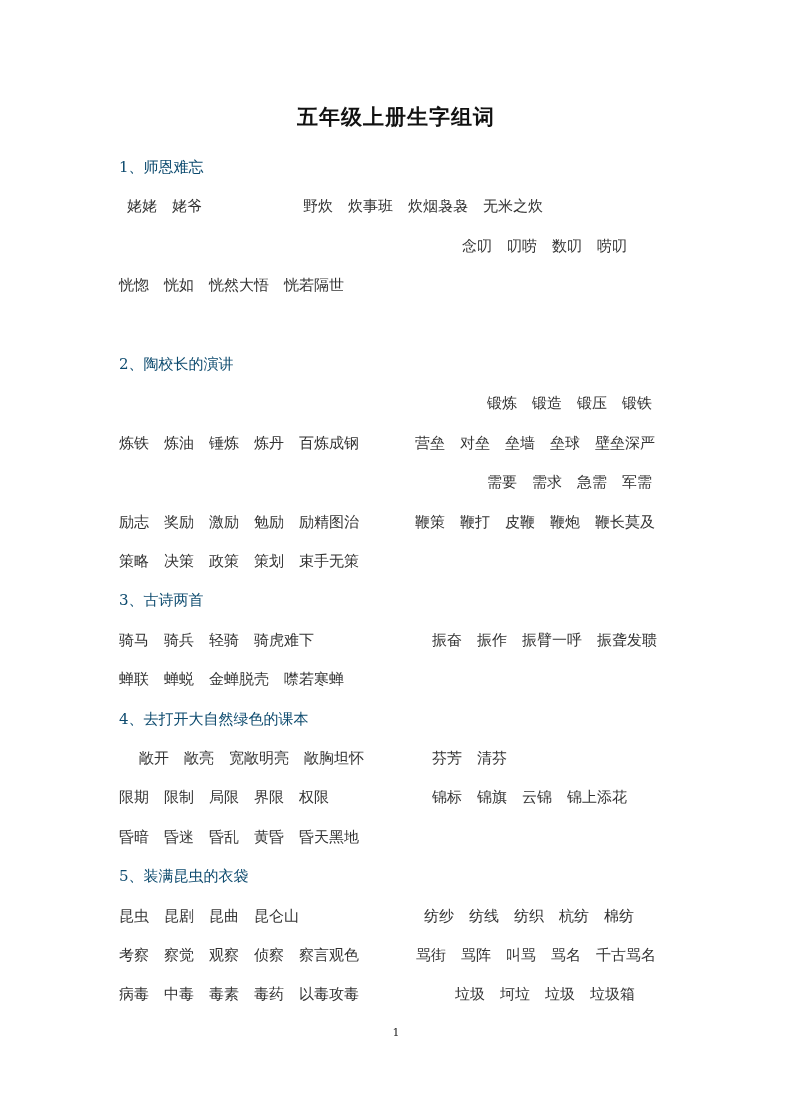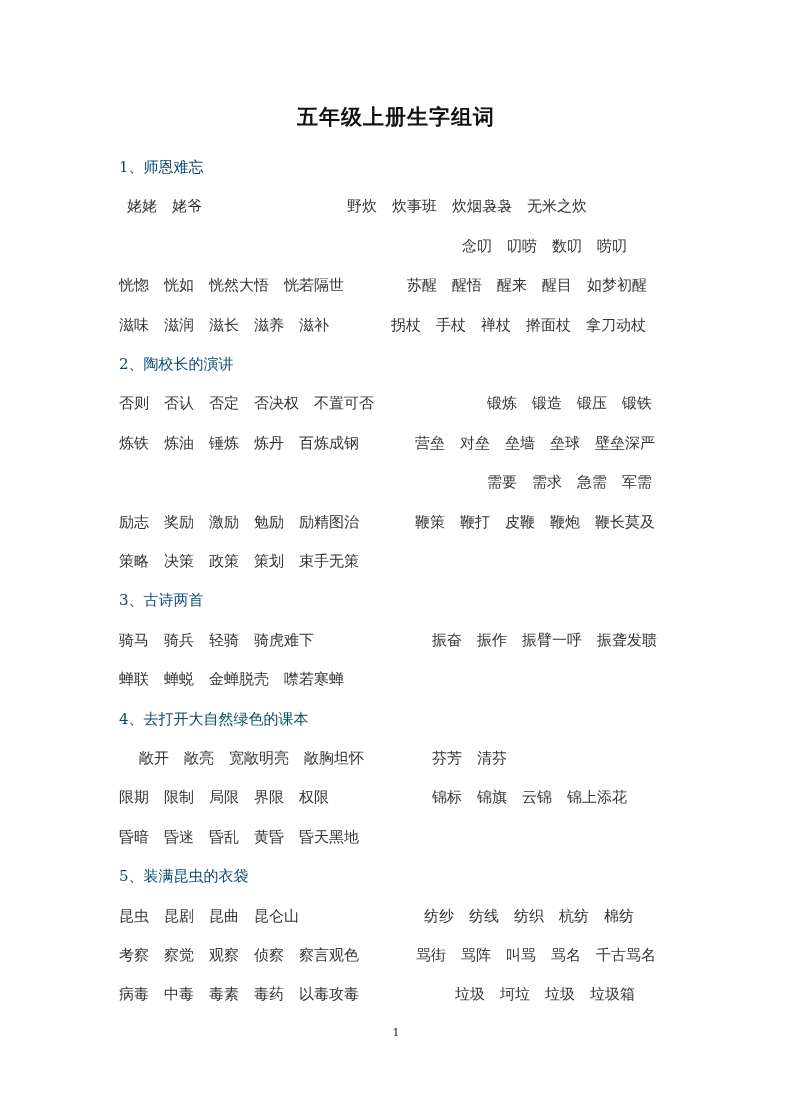--- a/index.html
+++ b/index.html
@@ -18,36 +18,32 @@
 </style>
 </head>
 <body>
 
 <div>
   <div class="title">五年级上册生字组词</div>
   <div id="content">
       <div class="heading" style="top: 158px;">1、师恩难忘</div>
       <div class="row" style="top: 197.4px;">
         <div class="seg" style="left: 127px;"><span>姥姥</span><span>姥爷</span></div>
-        <div class="seg" style="left: 303px; margin-left: 44px;"><span>野炊</span><span>炊事班</span><span>炊烟袅袅</span><span>无米之炊</span></div>
+        <div class="seg" style="left: 303px;"><span>野炊</span><span>炊事班</span><span>炊烟袅袅</span><span>无米之炊</span></div>
       </div>
       <div class="row" style="top: 236.8px;">
         <div class="seg" style="left: 462px;"><span>念叨</span><span>叨唠</span><span>数叨</span><span>唠叨</span></div>
       </div>
       <div class="row" style="top: 276.2px;">
         <div class="seg" style="left: 119px;"><span>恍惚</span><span>恍如</span><span>恍然大悟</span><span>恍若隔世</span></div>
-        <div class="seg" style="left: 407px;"><span>苏醒</span><span>醒悟</span><span>醒来</span><span>醒目</span><span>如梦初醒</span></div>
       </div>
       <div class="row" style="top: 315.6px;">
-        <div class="seg" style="left: 119px;"><span>滋味</span><span>滋润</span><span>滋长</span><span>滋养</span><span>滋补</span></div>
-        <div class="seg" style="left: 391px;"><span>拐杖</span><span>手杖</span><span>禅杖</span><span>擀面杖</span><span>拿刀动杖</span></div>
       </div>
       <div class="heading" style="top: 355px;">2、陶校长的演讲</div>
       <div class="row" style="top: 394.4px;">
-        <div class="seg" style="left: 119px;"><span>否则</span><span>否认</span><span>否定</span><span>否决权</span><span>不置可否</span></div>
         <div class="seg" style="left: 487px;"><span>锻炼</span><span>锻造</span><span>锻压</span><span>锻铁</span></div>
       </div>
       <div class="row" style="top: 433.8px;">
         <div class="seg" style="left: 119px;"><span>炼铁</span><span>炼油</span><span>锤炼</span><span>炼丹</span><span>百炼成钢</span></div>
         <div class="seg" style="left: 415px;"><span>营垒</span><span>对垒</span><span>垒墙</span><span>垒球</span><span>壁垒深严</span></div>
       </div>
       <div class="row" style="top: 473.2px;">
         <div class="seg" style="left: 487px;"><span>需要</span><span>需求</span><span>急需</span><span>军需</span></div>
       </div>
       <div class="row" style="top: 512.6px;">

